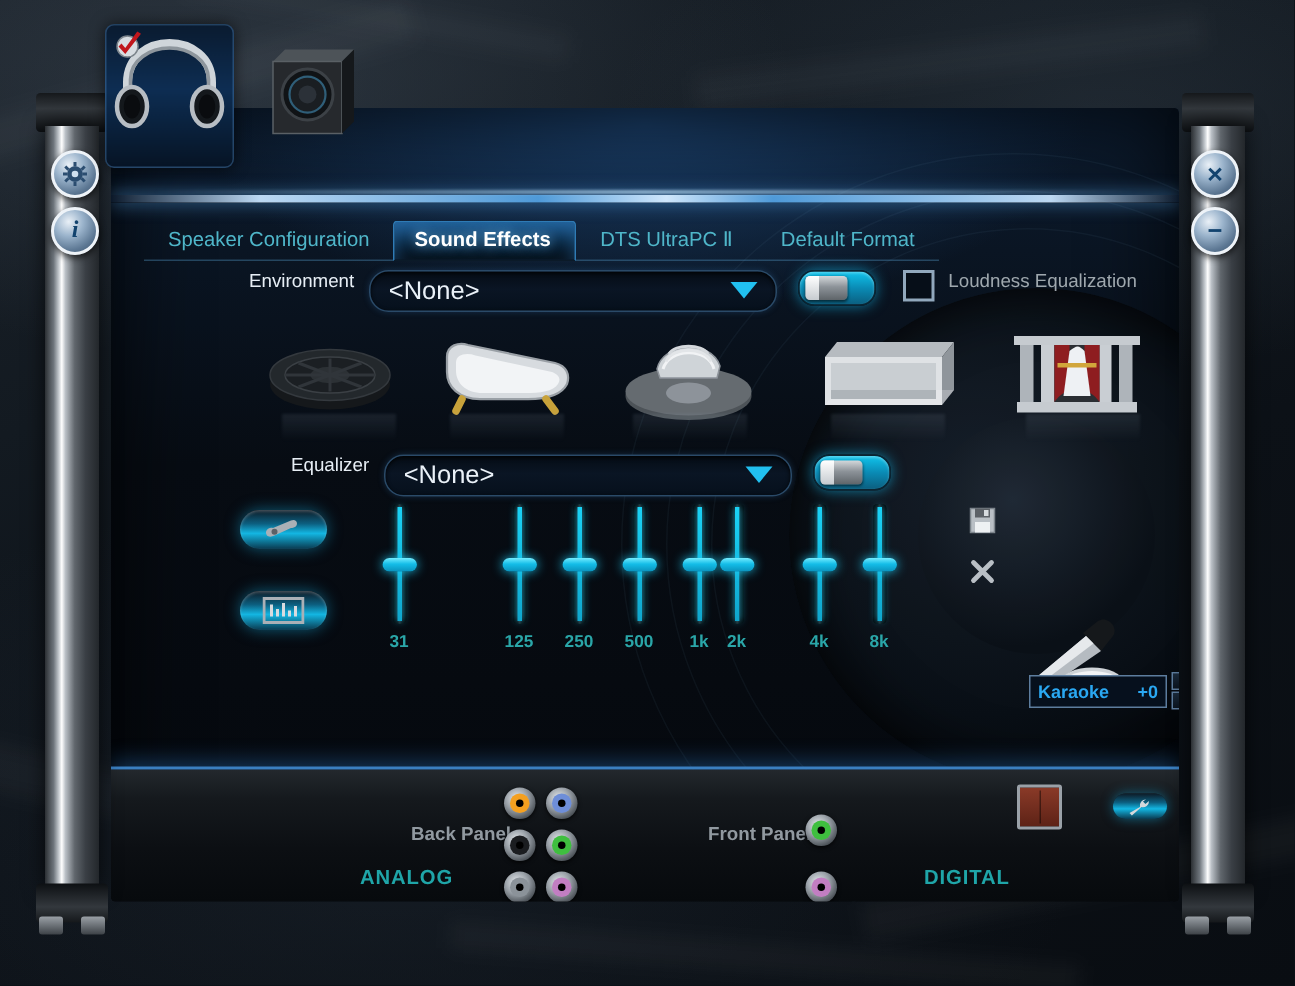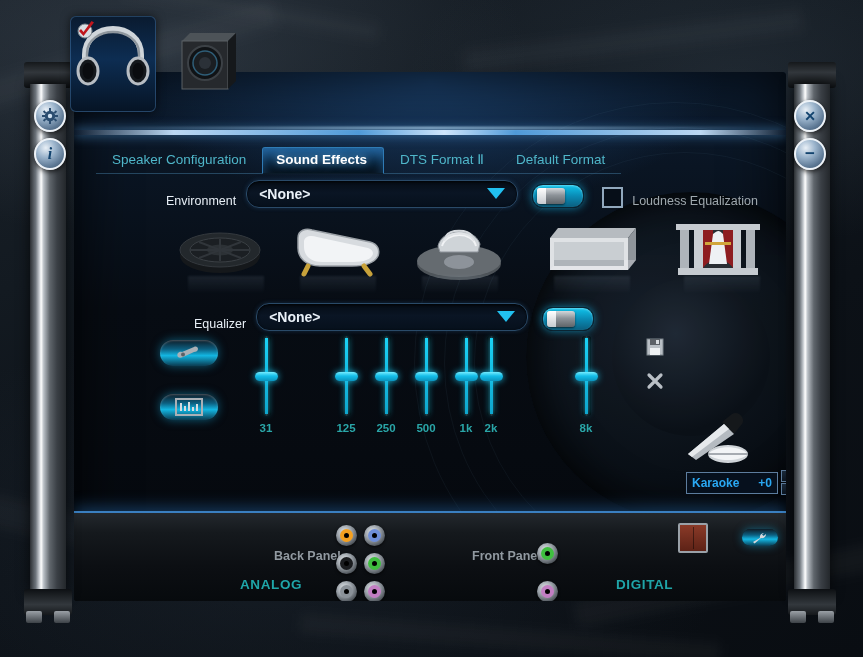--- a/index.html
+++ b/index.html
@@ -117,30 +117,30 @@
     background:linear-gradient(180deg,#12406b 0%,#0a2betc 1%,#071a2c 70%,#050d16 100%);
     background:linear-gradient(180deg,#174c7d 0%,#0a2741 55%,#050d16 100%);
     border:1px solid #2f7bb5;border-bottom:1px solid #0b1a28;
     border-radius:3px 3px 0 0;
     text-shadow:0 0 8px rgba(120,200,255,.9);
     box-shadow:inset 0 6px 12px rgba(50,130,200,.45);
     padding-left:13px;
   }
 
   
-  .row{position:absolute;display:flex;align-items:flex-end;}
+  .row{position:absolute;display:flex;align-items:flex-start;}
   .row-label{font-size:12.5px;color:#e7eef5;margin-right:10px;}
   .combo{
     position:relative;width:270px;height:26px;border-radius:13px;
     background:linear-gradient(180deg,#050c15 0%,#0a1524 45%,#06101c 100%);
     border:1px solid #2a4a68;
     box-shadow:inset 0 1px 3px rgba(0,0,0,.9),0 0 4px rgba(40,90,140,.4);
     display:flex;align-items:center;cursor:pointer;
   }
-  .combo .val{font-size:14px;font-weight:bold;color:#eaf1f8;padding-left:12px;}
+  .combo .val{font-size:17px;font-weight:normal;color:#eaf1f8;padding-left:12px;}
   .combo .arrow{
     position:absolute;right:12px;top:7px;width:0;height:0;
     border-left:9px solid transparent;border-right:9px solid transparent;border-top:11px solid #21c0f0;
   }
   .toggle{
     width:50px;height:22px;border-radius:11px;cursor:pointer;
     background:linear-gradient(180deg,#10c4ec 0%,#0a8bb5 50%,#0b5f80 100%);
     border:1px solid #0a2533;
     box-shadow:0 0 9px rgba(20,180,230,.65),inset 0 1px 2px rgba(255,255,255,.35);
     position:relative;
@@ -190,21 +190,21 @@
   .slider-thumb{
     position:absolute;left:-7px;top:36px;width:23px;height:9px;border-radius:5px;
     background:linear-gradient(180deg,#73ecff,#14bde8 45%,#0a93bd);
     box-shadow:0 0 7px rgba(30,200,240,.9);
   }
   .slider-freq{margin-top:6px;font-size:11.5px;color:#2aa6a8;font-weight:bold;}
 
   .icon-col{position:absolute;left:572px;top:266px;width:30px;}
   .mini-icon{width:18px;height:18px;margin-bottom:16px;cursor:pointer;}
 
-  .karaoke-wrap{position:absolute;left:612px;top:398px;display:flex;align-items:center;}
+  .karaoke-wrap{position:absolute;left:612px;top:376px;display:flex;align-items:center;}
   .karaoke-field{
     width:80px;height:20px;background:#06101d;border:1px solid #5d7d9e;
     display:flex;align-items:center;justify-content:space-between;
     padding:0 5px;font-size:12px;color:#2aa8f2;font-weight:bold;
   }
   .spinner{margin-left:3px;display:flex;flex-direction:column;gap:1px;}
   .spin-btn{
     width:17px;height:10px;background:linear-gradient(180deg,#1b2b3c,#0b1520);
     border:1px solid #5d7d9e;display:flex;align-items:center;justify-content:center;cursor:pointer;
   }
@@ -323,21 +323,21 @@
       <div class="cone"></div>
       <div class="cone-ring cr1"></div>
       <div class="cone-ring cr2"></div>
       <div class="cone-ring cr3"></div>
 
       <div class="hdr-glow"></div>
 
       <div class="tabs">
         <div class="tab">Speaker Configuration</div>
         <div class="tab active">Sound Effects</div>
-        <div class="tab">DTS Format Ⅱ</div>
+        <div class="tab">DTS UltraPC Ⅱ</div>
         <div class="tab">Default Format</div>
       </div>
 
       <div class="row" style="left:92px;top:108px;">
         <div class="row-label">Environment</div>
         <div class="combo">
           <span class="val" title="&lt;None&gt;">&lt;None&gt;</span>
           <span class="arrow"></span>
         </div>
         <div style="width:14px"></div>
@@ -473,20 +473,26 @@
           <div class="slider-track">
             <div class="slider-thumb"></div>
           </div>
           <div class="slider-freq">1k</div>
         </div>
         <div class="slider-col" style="left:311px;">
           <div class="slider-track">
             <div class="slider-thumb"></div>
           </div>
           <div class="slider-freq">2k</div>
+        </div>
+        <div class="slider-col" style="left:366px;">
+          <div class="slider-track">
+            <div class="slider-thumb"></div>
+          </div>
+          <div class="slider-freq">4k</div>
         </div>
         <div class="slider-col" style="left:406px;">
           <div class="slider-track">
             <div class="slider-thumb"></div>
           </div>
           <div class="slider-freq">8k</div>
         </div>
       </div>
 
       <div class="icon-col">

